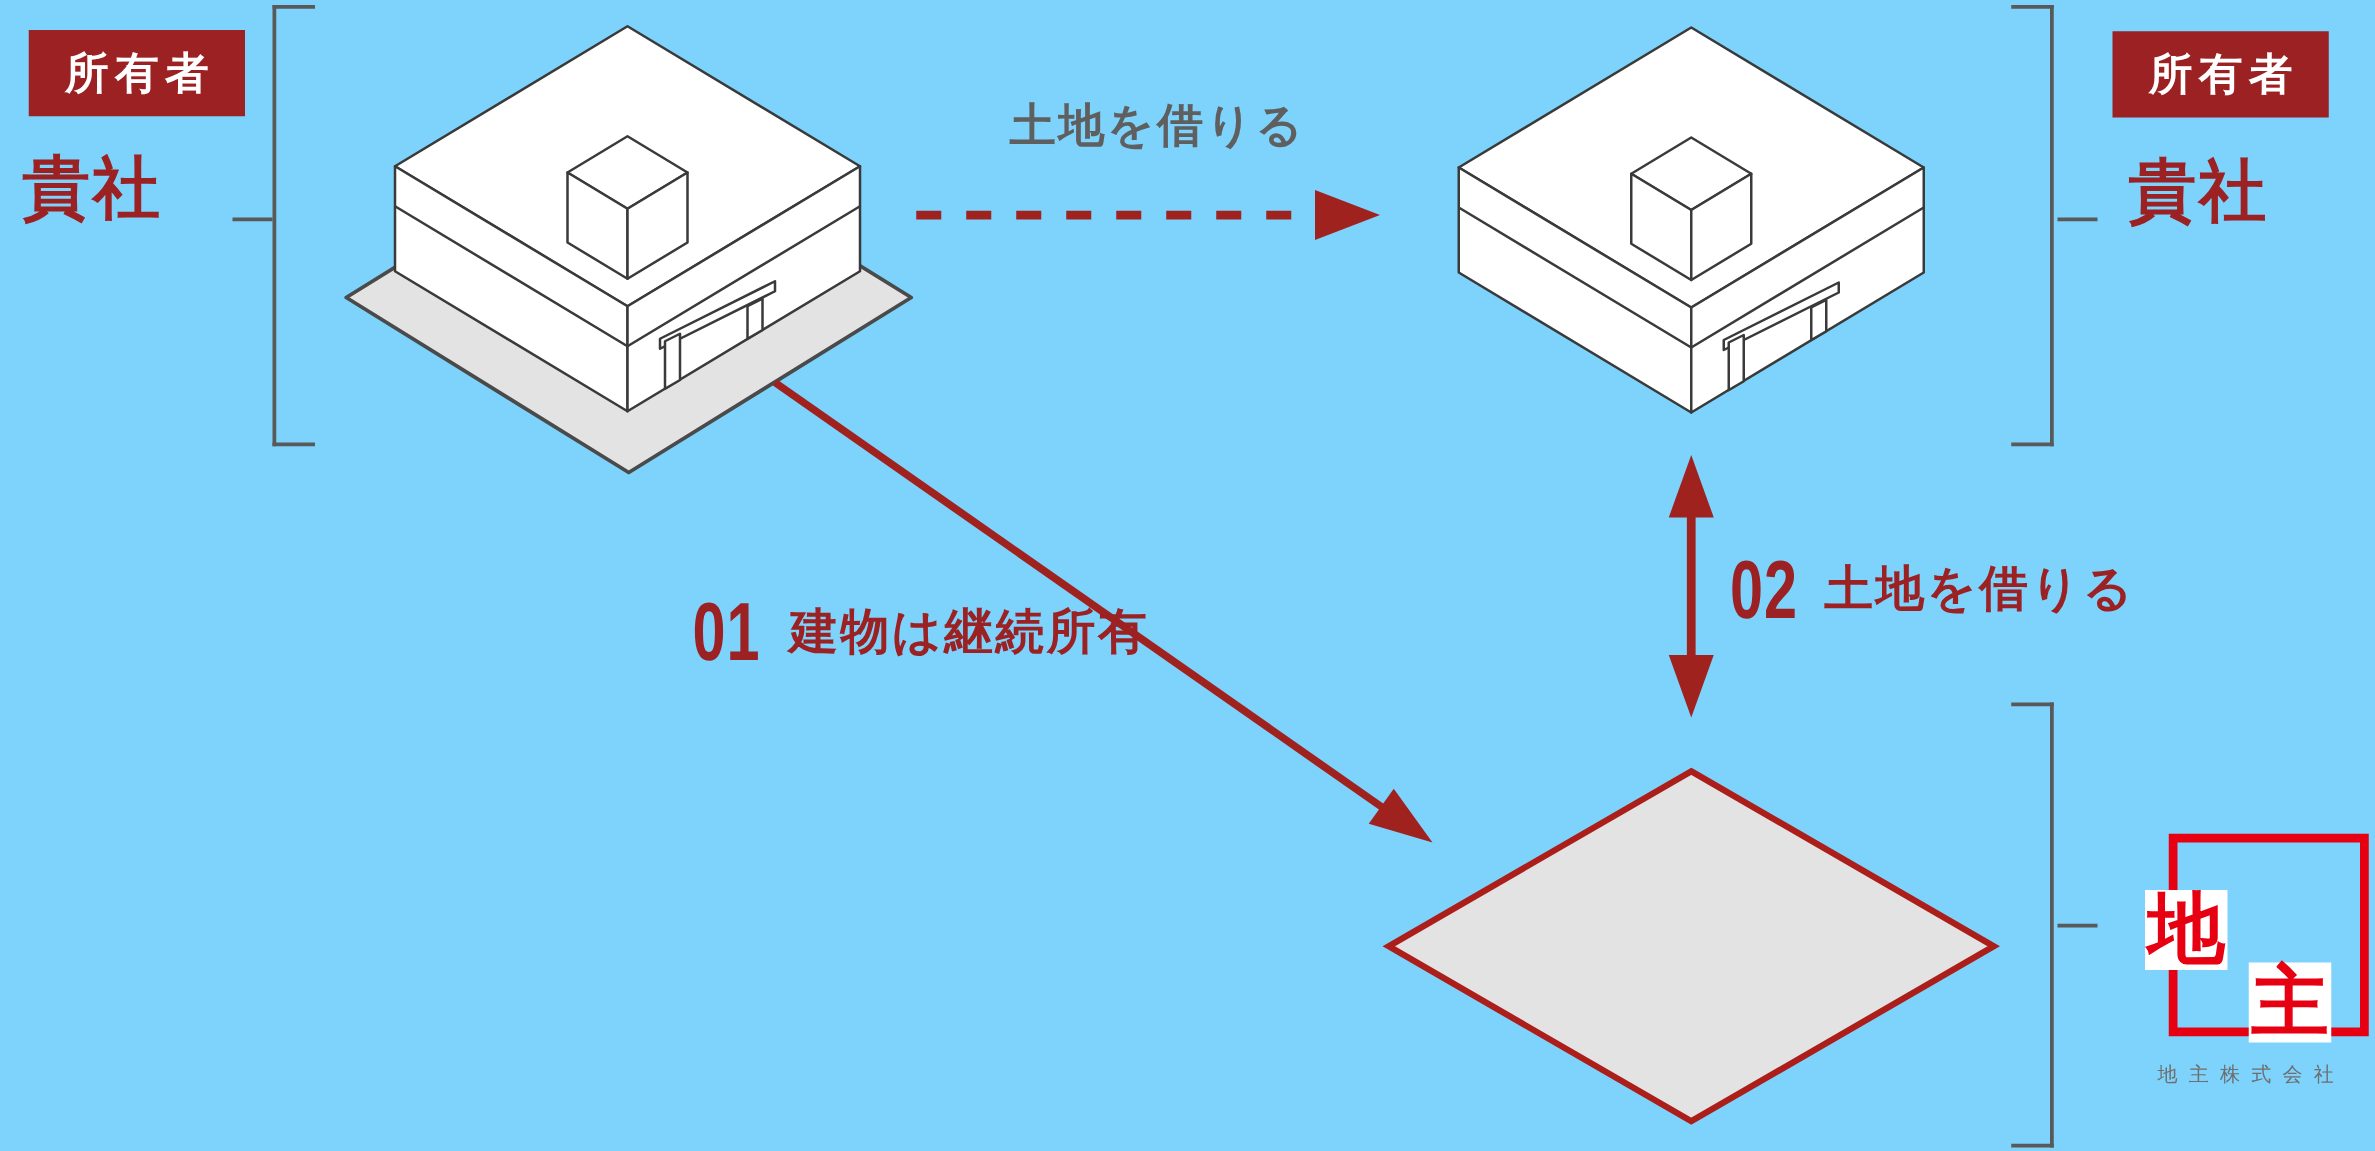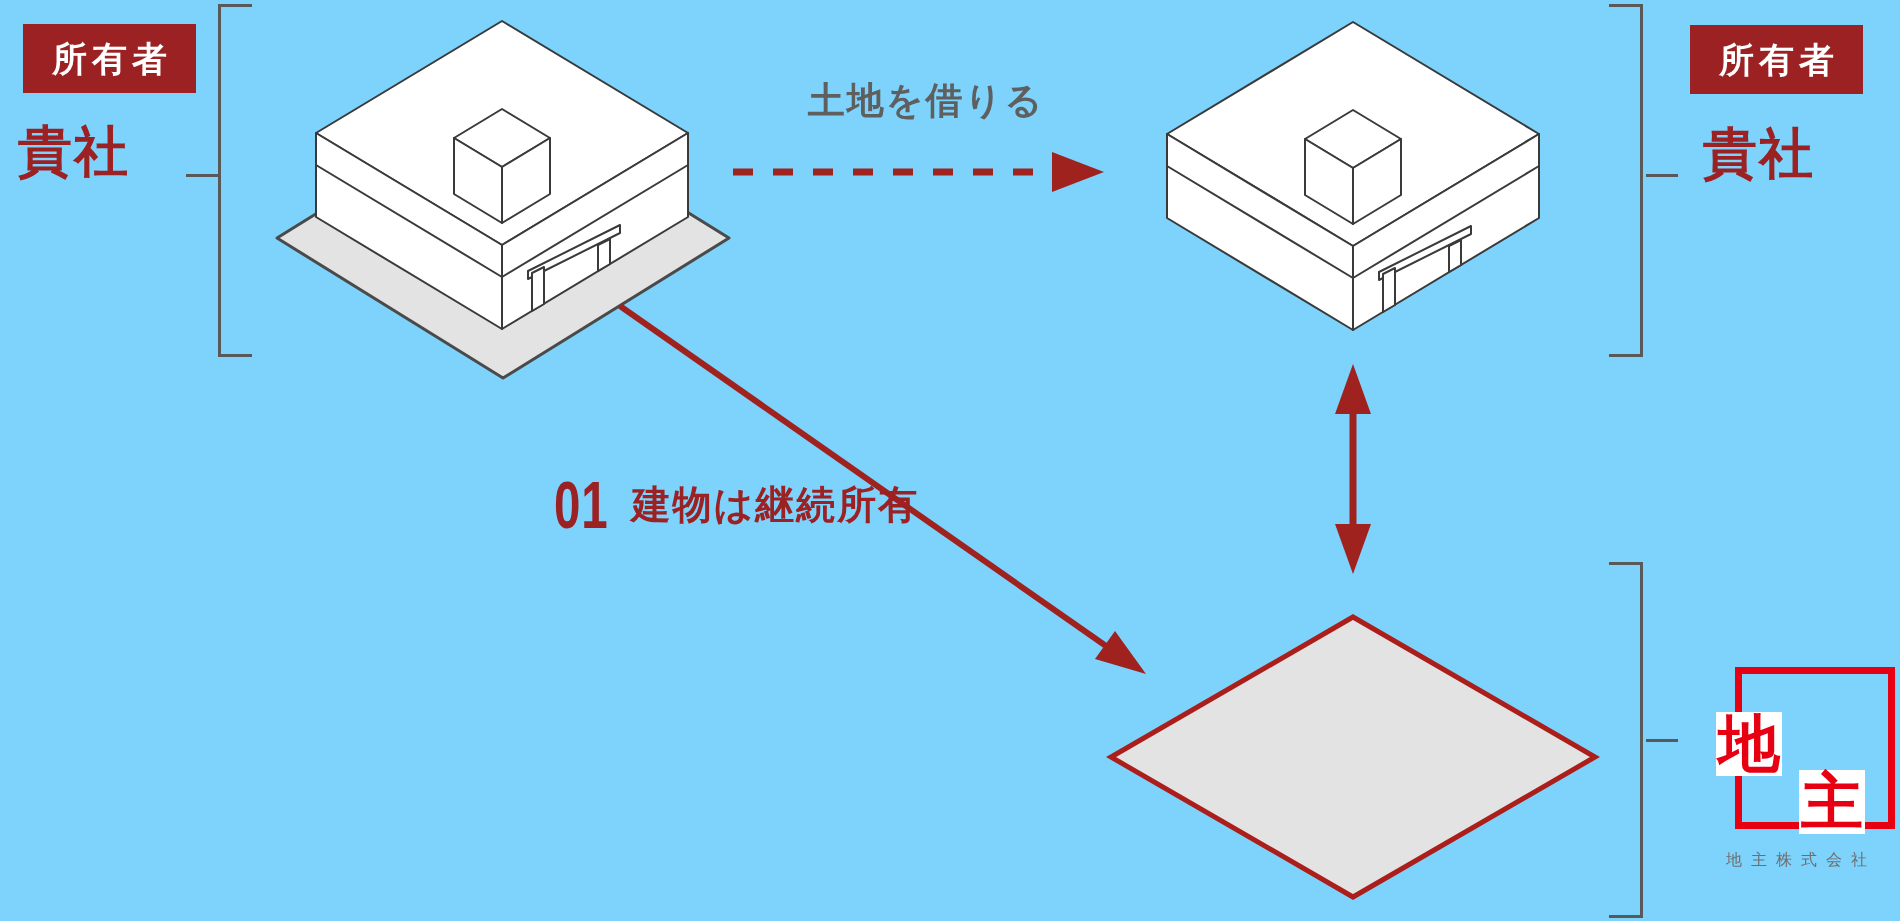--- a/index.html
+++ b/index.html
@@ -132,20 +132,24 @@
   <div class="bracket bracket-close bracket-top-right"></div>
   <div class="tick tick-right"></div>
 
   <div class="transfer-note">土地を借りる</div>
 
   <div class="step step-01">
     <span class="step-num">01</span>
     <span class="step-text">建物は継続所有</span>
   </div>
 
+  <div class="step step-02">
+    <span class="step-num">02</span>
+    <span class="step-text">土地を借りる</span>
+  </div>
 
   <div class="bracket bracket-close bracket-bottom-right"></div>
   <div class="tick tick-bottom"></div>
   <div class="logo-square"></div>
   <span class="logo-char logo-char-top">地</span>
   <span class="logo-char logo-char-bottom">主</span>
   <div class="company-name">地主株式会社</div>
 
 </div>
 

